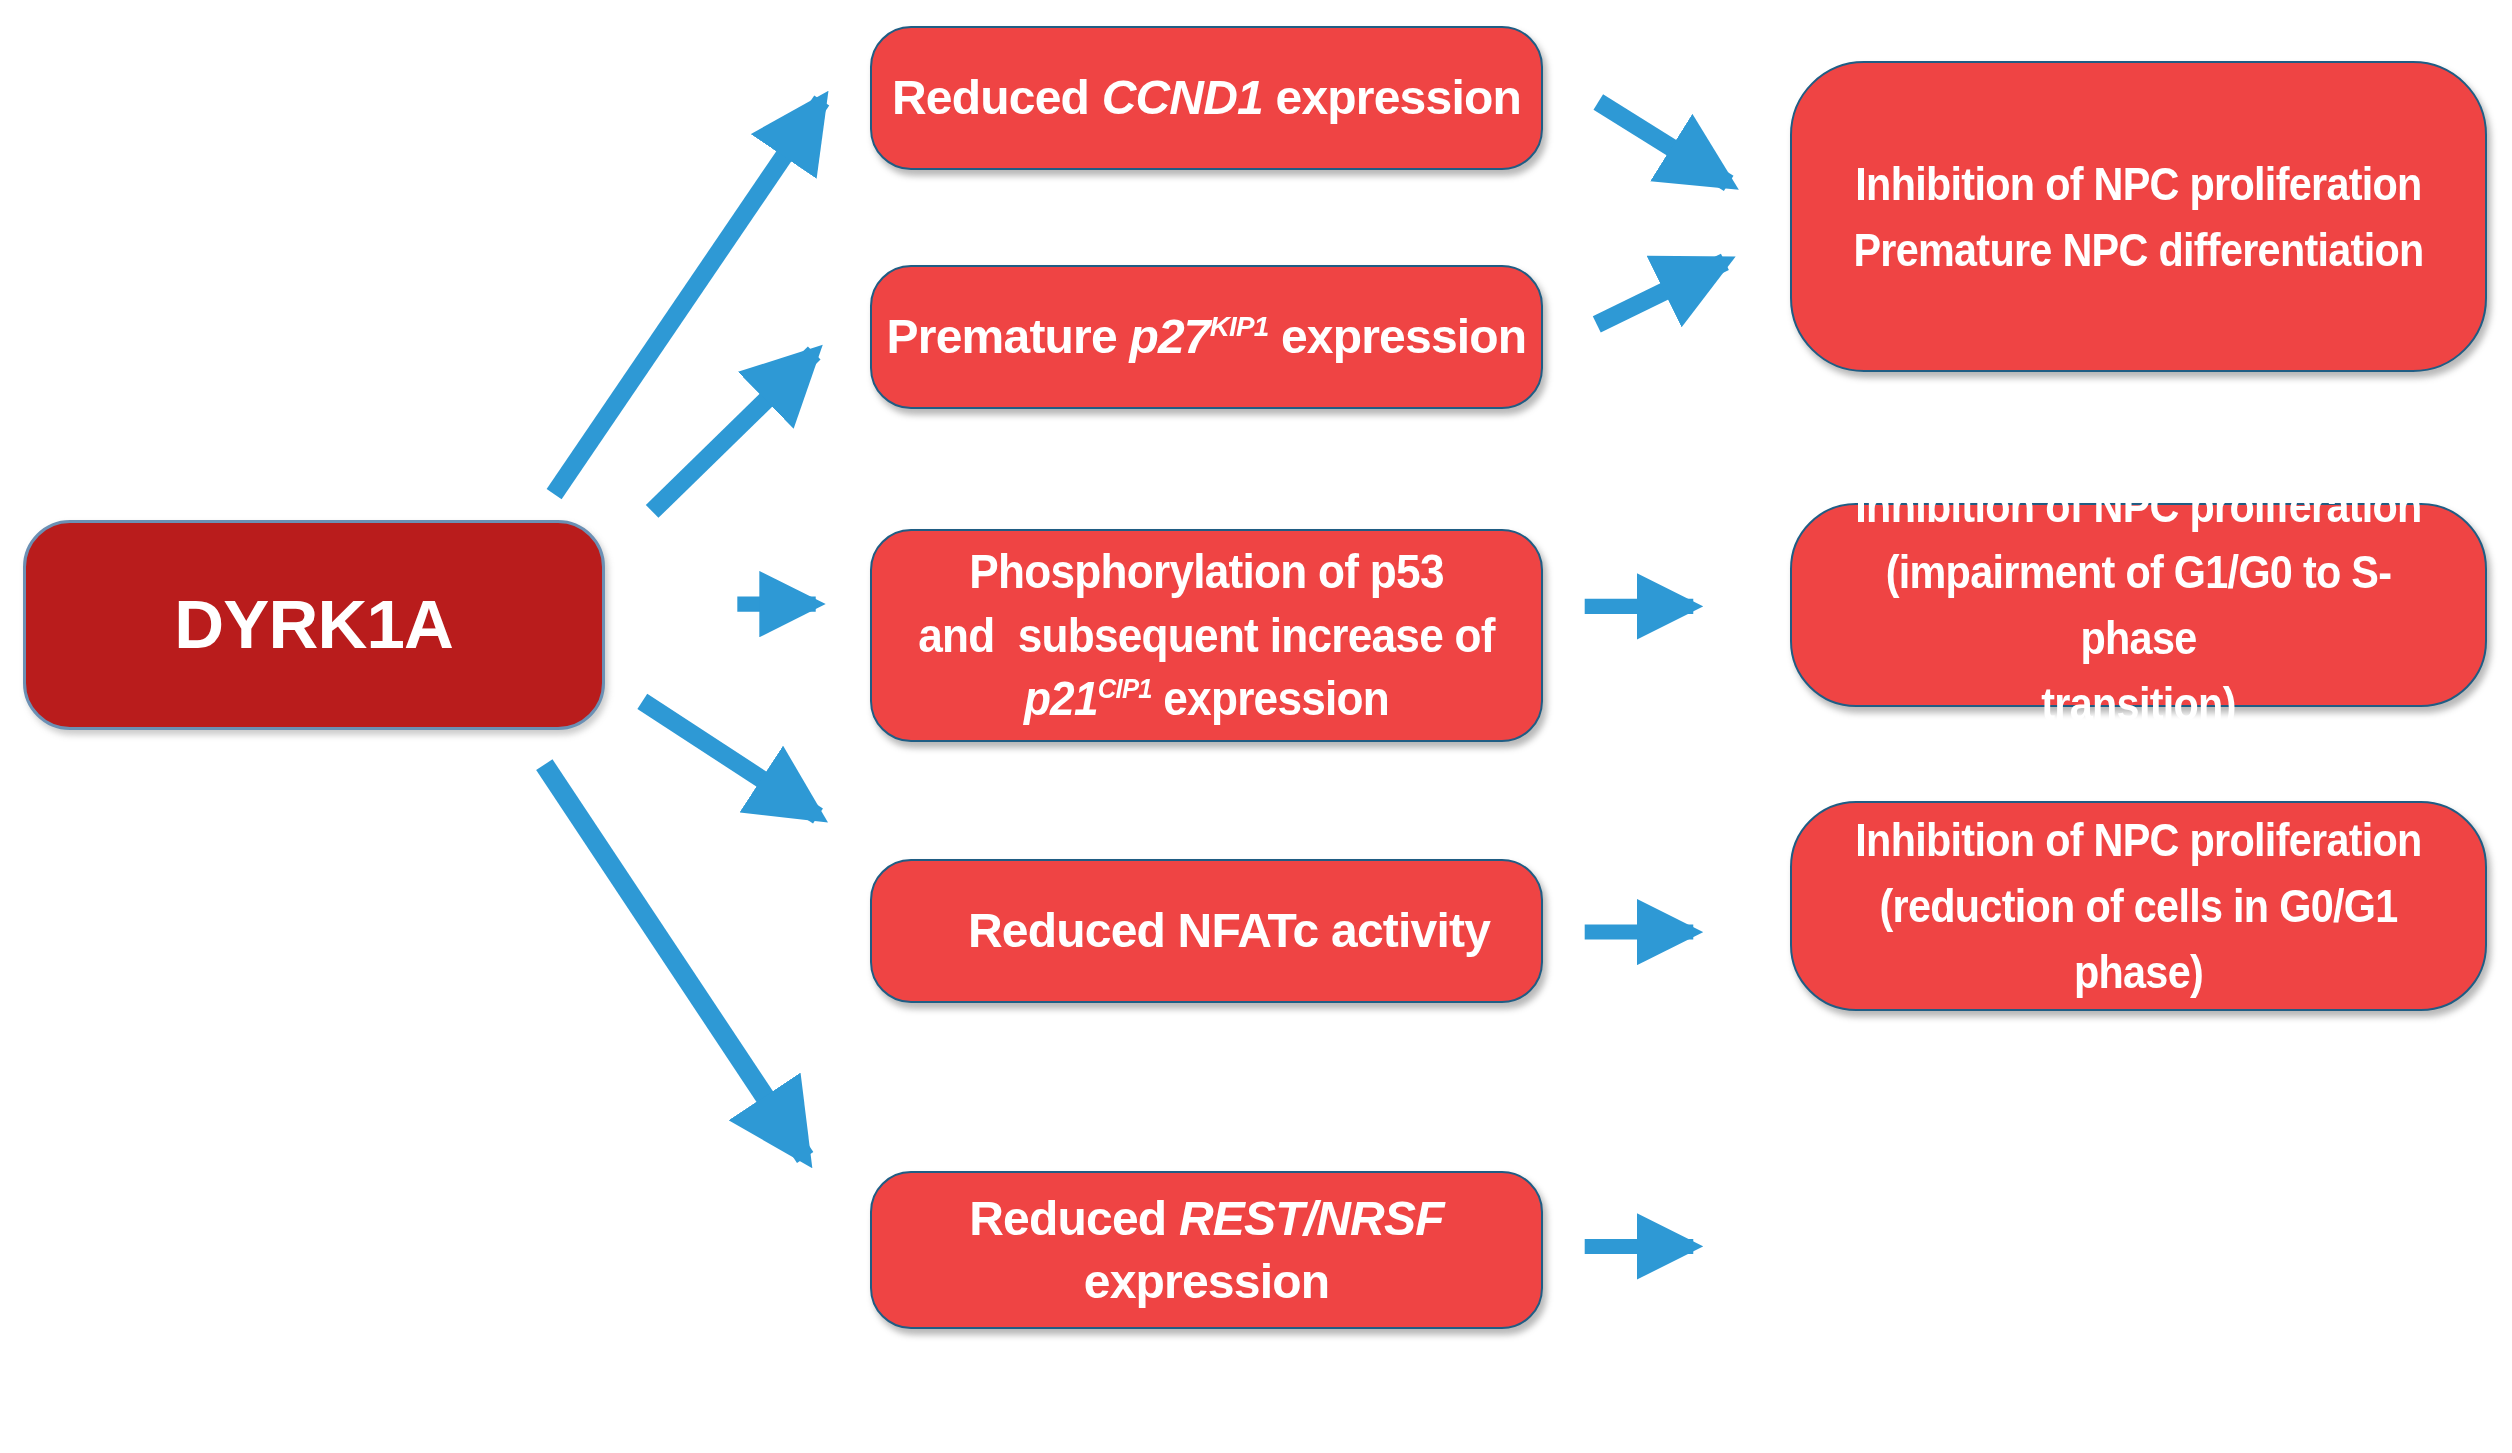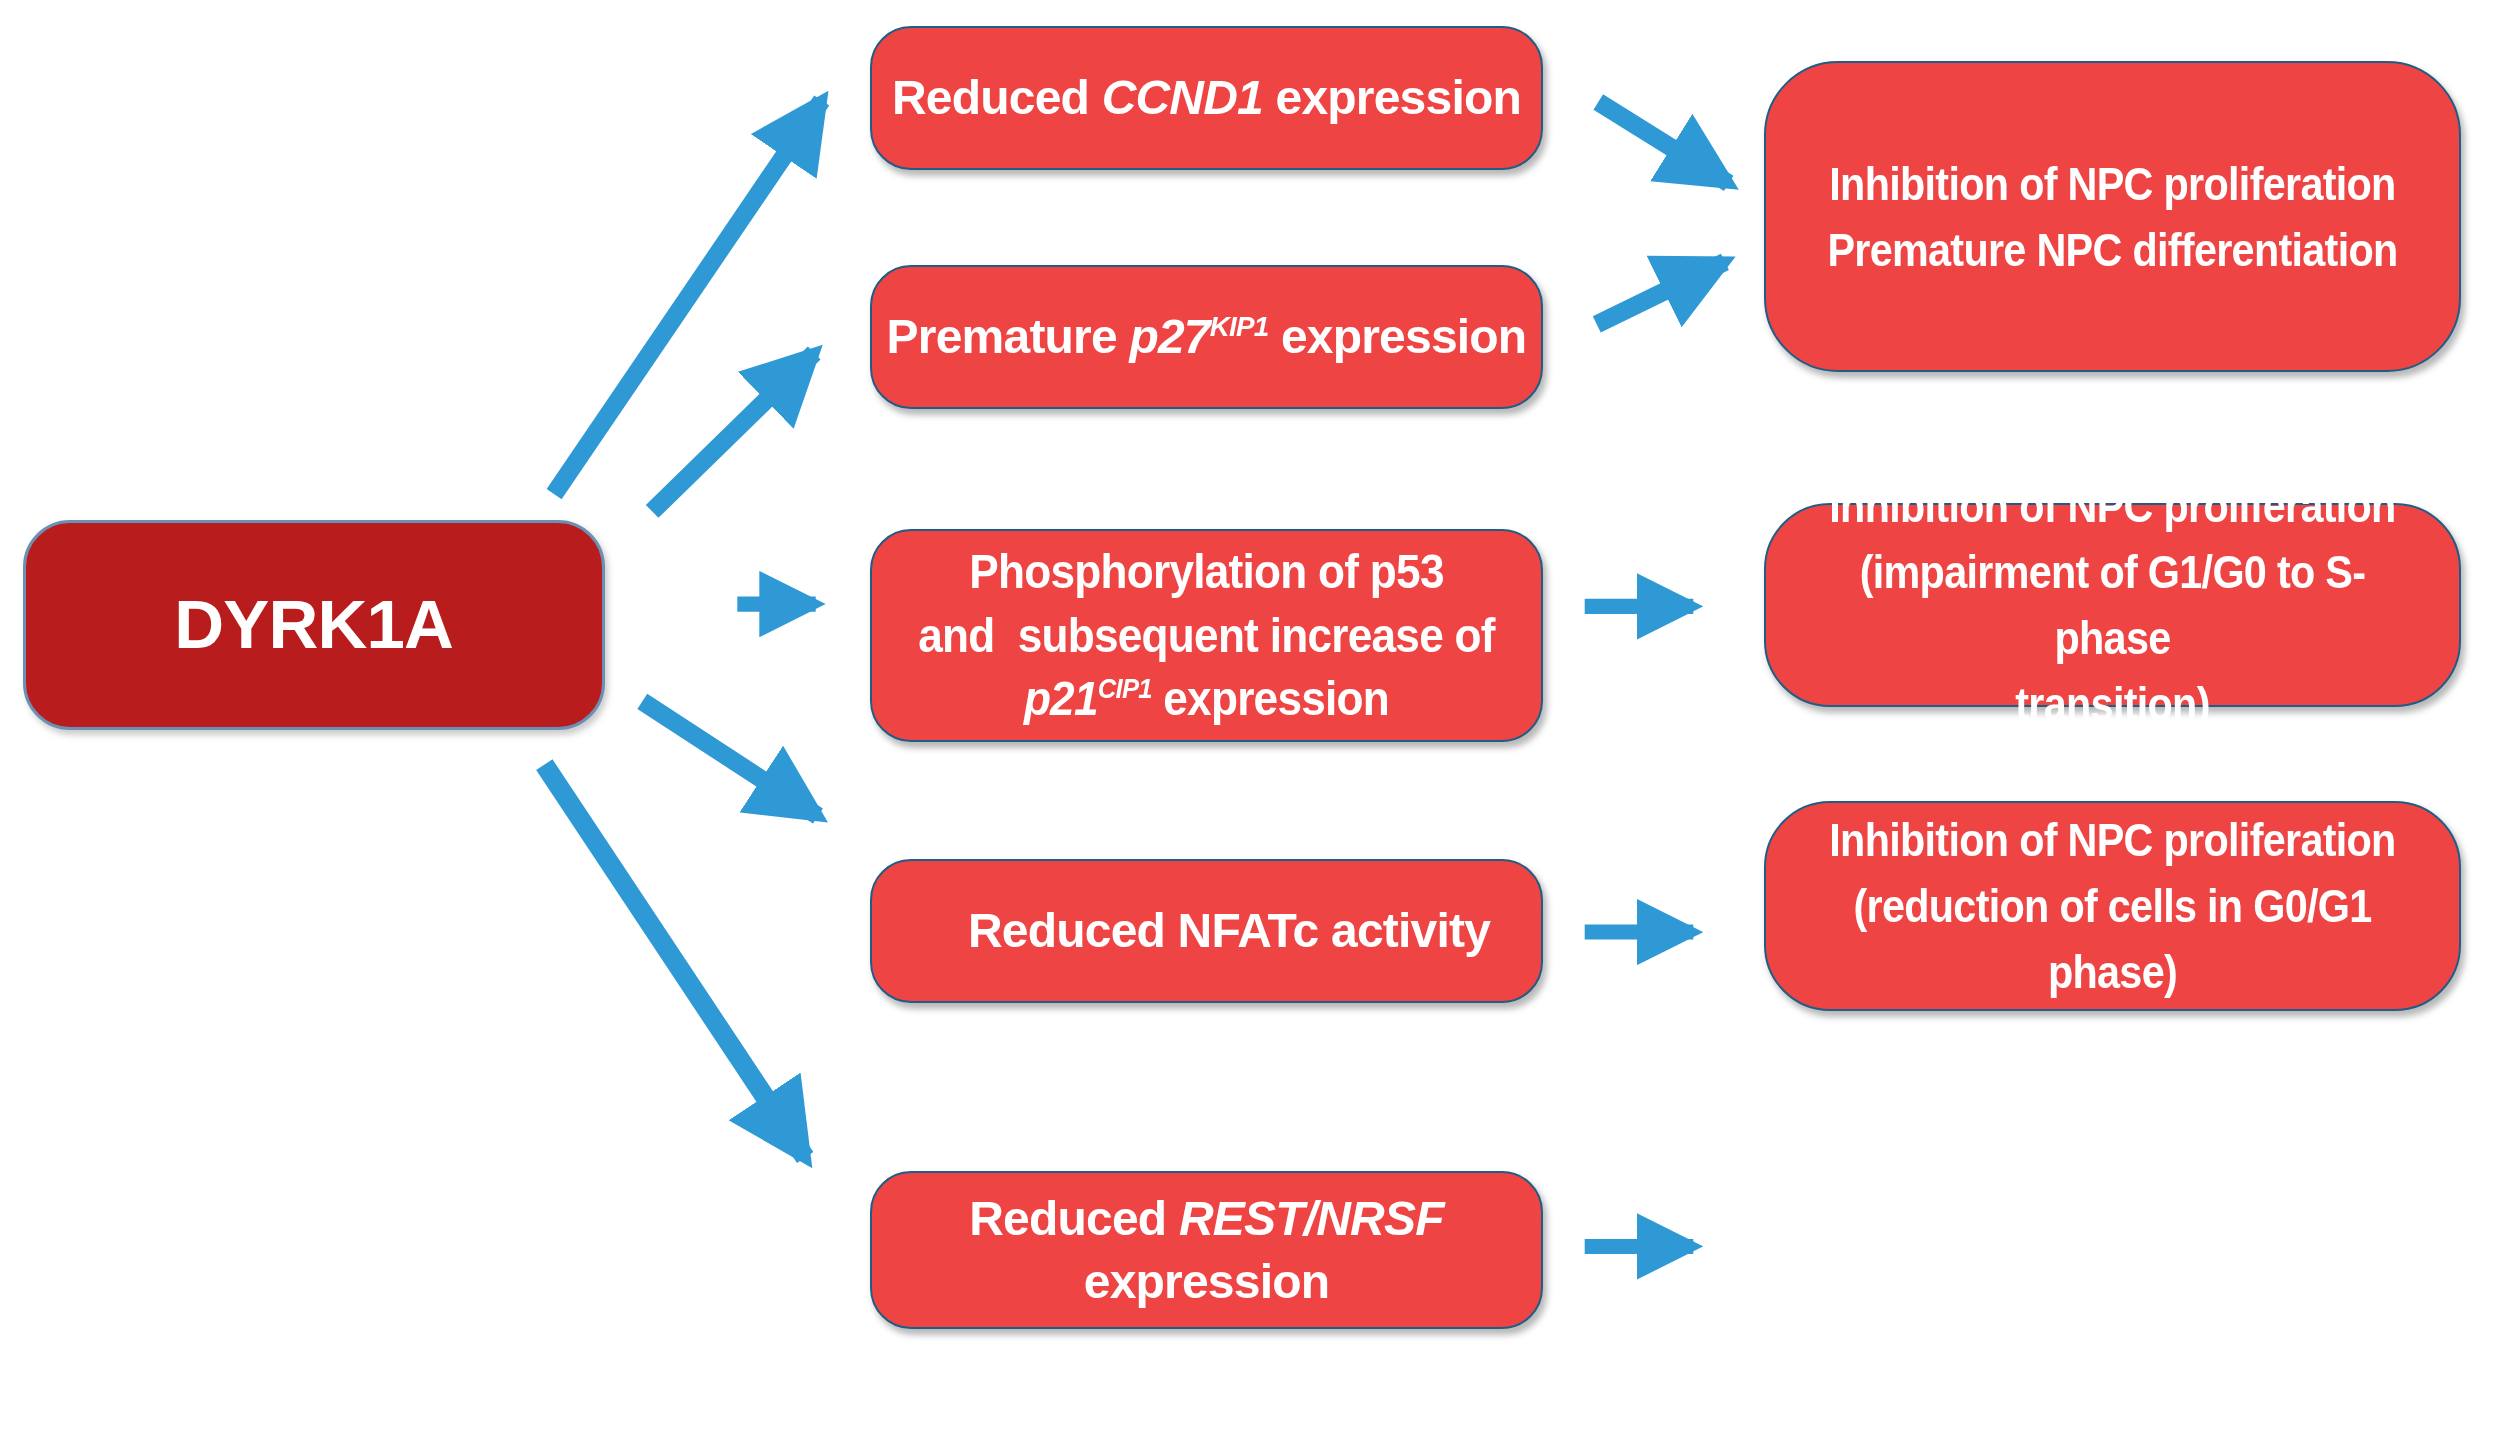--- a/index.html
+++ b/index.html
@@ -20,21 +20,21 @@
     color:#ffffff;font-weight:700;
     letter-spacing:-0.8px;
     background:#ef4444;
     border:2.3px solid #1f5d84;
     border-radius:41px;
     box-shadow:3.8px 5.3px 6.8px rgba(80,80,80,.40);
   }
   .box .txt{width:100%;}
   .line{line-height:1.32;white-space:pre-wrap;}
   .mid{font-size:48px;}
-  .right{font-size:47px;border-radius:66px;}
+  .right{font-size:47px;border-radius:66px;margin-left:26px;}
   .right .line{line-height:1.40;}
   .fit92{transform:scaleX(.92);transform-origin:center;}
   .fit88{transform:scaleX(.88);transform-origin:center;}
   .red{
     background:#b91c1c;
     border:3.8px solid #6b90b4;
     border-radius:47px;
     font-size:69px;
     box-shadow:3px 4.5px 6.8px rgba(110,110,110,.35);
   }

